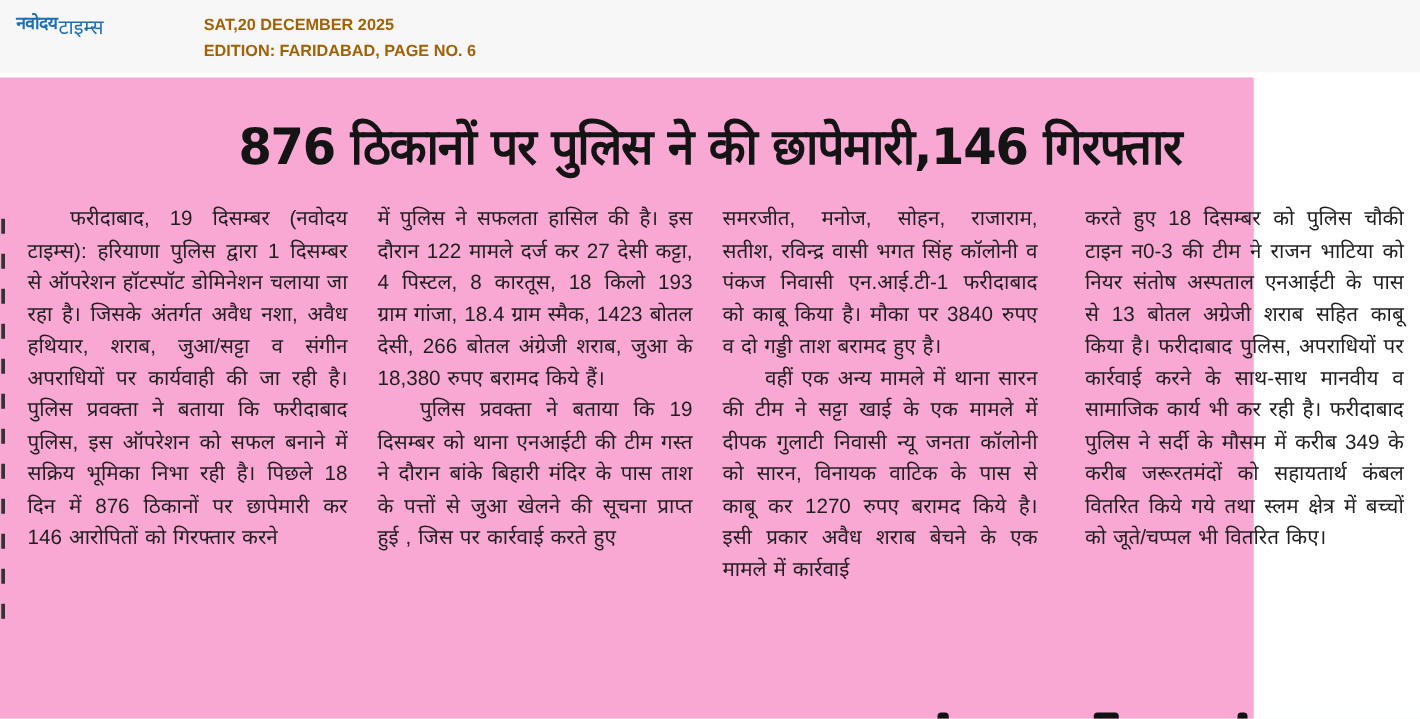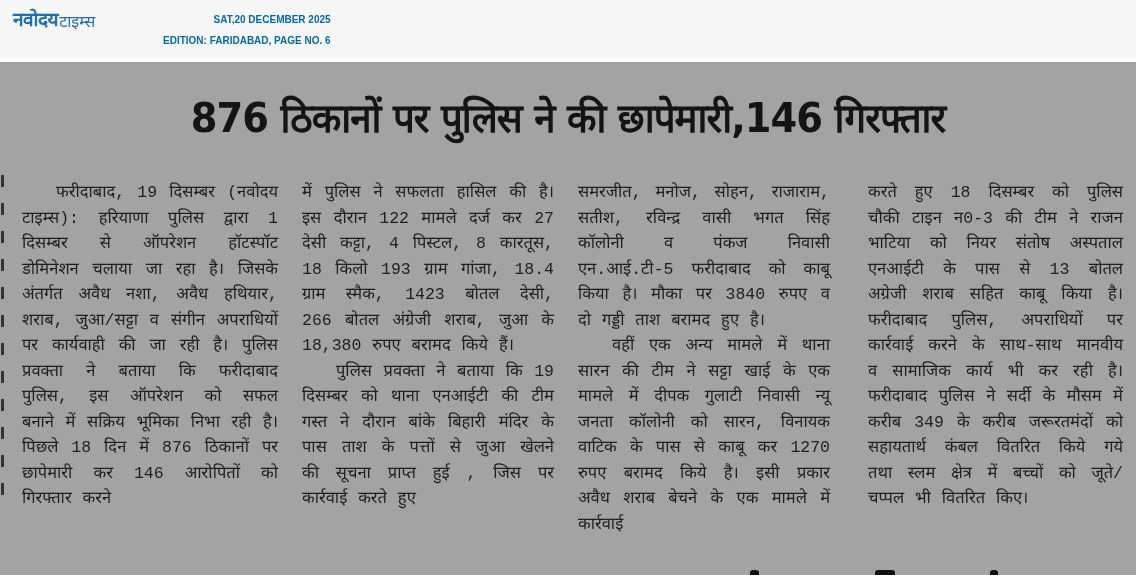--- a/index.html
+++ b/index.html
@@ -7,52 +7,52 @@
     body { font-family: "DejaVu Sans", sans-serif; color: #1a1a1a; position: relative; }
 
     .topbar {
       position: absolute; left: 0; top: 0; width: 1136px; height: 58px;
       background: #f7f7f7;
     }
     .logo {
       position: absolute; left: 13px; top: 8px; display: flex; align-items: flex-end;
       color: #1f6fb5;
     }
-    .logo-main { font-family: "DejaVu Sans", sans-serif; font-weight: bold; font-size: 19px; letter-spacing: -0.5px; line-height: 22px; }
+    .logo-main { font-family: "DejaVu Sans", sans-serif; font-weight: bold; font-size: 14px; letter-spacing: -0.5px; line-height: 22px; }
     .logo-sub { font-family: "DejaVu Sans", sans-serif; font-size: 16px; line-height: 16px; margin-left: 1px; }
     .edition-meta {
       position: absolute; left: 163px; top: 9px;
-      font-family: "Liberation Sans", sans-serif; font-weight: bold; font-size: 10px;
-      line-height: 21px; color: #0369a1; text-align: right;
+      font-family: "Liberation Sans", sans-serif; font-weight: bold; font-size: 13px;
+      line-height: 21px; color: #a16207;
     }
 
     .page {
-      position: absolute; left: 0; top: 62px; width: 1136px; height: 513px; background: #a3a3a3;
+      position: absolute; left: 0; top: 62px; width: 1003px; height: 513px; background: #f9a8d4;
     }
     .headline {
       position: absolute; left: 0; top: 28px; width: 1136px; text-align: center;
       font-family: "DejaVu Sans", sans-serif; font-weight: bold; font-size: 40px;
       letter-spacing: -1px; line-height: 56px; color: #141414;
       transform: scaleX(0.96);
     }
 
     .left-edge {
       position: absolute; left: 0; top: 113px; width: 6px; height: 340px;
     }
     .left-edge span {
       display: block; width: 3px; height: 12px; background: #333; margin-bottom: 16px; margin-left: 1px;
     }
 
     .columns {
       position: absolute; top: 101px; left: 0; width: 1136px; height: 400px;
     }
     .col {
       position: absolute; top: 0;
-      font-family: Liberation Mono, monospace; font-size: 16.5px; line-height: 25.5px;
-      text-align: justify; color: #1f1f1f; word-spacing: 1px; margin-top: 17px;
+      font-family: Liberation Sans, sans-serif; font-size: 16.5px; line-height: 25.5px;
+      text-align: justify; color: #1f1f1f; word-spacing: 1px;
     }
     .col p { margin: 0; }
     .col p.indent { text-indent: 34px; }
     .col1 { left: 22px; width: 256px; }
     .col2 { left: 302px; width: 252px; }
     .col3 { left: 578px; width: 252px; }
     .col4 { left: 868px; width: 255px; }
 
     .bottom-fragments {
       position: absolute; top: 508px; left: 740px; width: 300px; height: 5px;
@@ -93,21 +93,21 @@
 
   <div class="columns">
     <div class="col col1">
       <p class="indent">फरीदाबाद, 19 दिसम्बर (नवोदय टाइम्स): हरियाणा पुलिस द्वारा 1 दिसम्बर से ऑपरेशन हॉटस्पॉट डोमिनेशन चलाया जा रहा है। जिसके अंतर्गत अवैध नशा, अवैध हथियार, शराब, जुआ/सट्टा व संगीन अपराधियों पर कार्यवाही की जा रही है। पुलिस प्रवक्ता ने बताया कि फरीदाबाद पुलिस, इस ऑपरेशन को सफल बनाने में सक्रिय भूमिका निभा रही है। पिछले 18 दिन में 876 ठिकानों पर छापेमारी कर 146 आरोपितों को गिरफ्तार करने</p>
     </div>
     <div class="col col2">
       <p>में पुलिस ने सफलता हासिल की है। इस दौरान 122 मामले दर्ज कर 27 देसी कट्टा, 4 पिस्टल, 8 कारतूस, 18 किलो 193 ग्राम गांजा, 18.4 ग्राम स्मैक, 1423 बोतल देसी, 266 बोतल अंग्रेजी शराब, जुआ के 18,380 रुपए बरामद किये हैं।</p>
       <p class="indent">पुलिस प्रवक्ता ने बताया कि 19 दिसम्बर को थाना एनआईटी की टीम गस्त ने दौरान बांके बिहारी मंदिर के पास ताश के पत्तों से जुआ खेलने की सूचना प्राप्त हुई , जिस पर कार्रवाई करते हुए</p>
     </div>
     <div class="col col3">
-      <p>समरजीत, मनोज, सोहन, राजाराम, सतीश, रविन्द्र वासी भगत सिंह कॉलोनी व पंकज निवासी एन.आई.टी-5 फरीदाबाद को काबू किया है। मौका पर 3840 रुपए व दो गड्डी ताश बरामद हुए है।</p>
+      <p>समरजीत, मनोज, सोहन, राजाराम, सतीश, रविन्द्र वासी भगत सिंह कॉलोनी व पंकज निवासी एन.आई.टी-1 फरीदाबाद को काबू किया है। मौका पर 3840 रुपए व दो गड्डी ताश बरामद हुए है।</p>
       <p class="indent">वहीं एक अन्य मामले में थाना सारन की टीम ने सट्टा खाई के एक मामले में दीपक गुलाटी निवासी न्यू जनता कॉलोनी को सारन, विनायक वाटिक के पास से काबू कर 1270 रुपए बरामद किये है। इसी प्रकार अवैध शराब बेचने के एक मामले में कार्रवाई</p>
     </div>
     <div class="col col4">
       <p>करते हुए 18 दिसम्बर को पुलिस चौकी टाइन न0-3 की टीम ने राजन भाटिया को नियर संतोष अस्पताल एनआईटी के पास से 13 बोतल अग्रेजी शराब सहित काबू किया है। फरीदाबाद पुलिस, अपराधियों पर कार्रवाई करने के साथ-साथ मानवीय व सामाजिक कार्य भी कर रही है। फरीदाबाद पुलिस ने सर्दी के मौसम में करीब 349 के करीब जरूरतमंदों को सहायतार्थ कंबल वितरित किये गये तथा स्लम क्षेत्र में बच्चों को जूते/चप्पल भी वितरित किए।</p>
     </div>
   </div>
 
   <div class="bottom-fragments">
     <span style="left:10px;width:9px;"></span>
     <span style="left:135px;width:20px;"></span>

